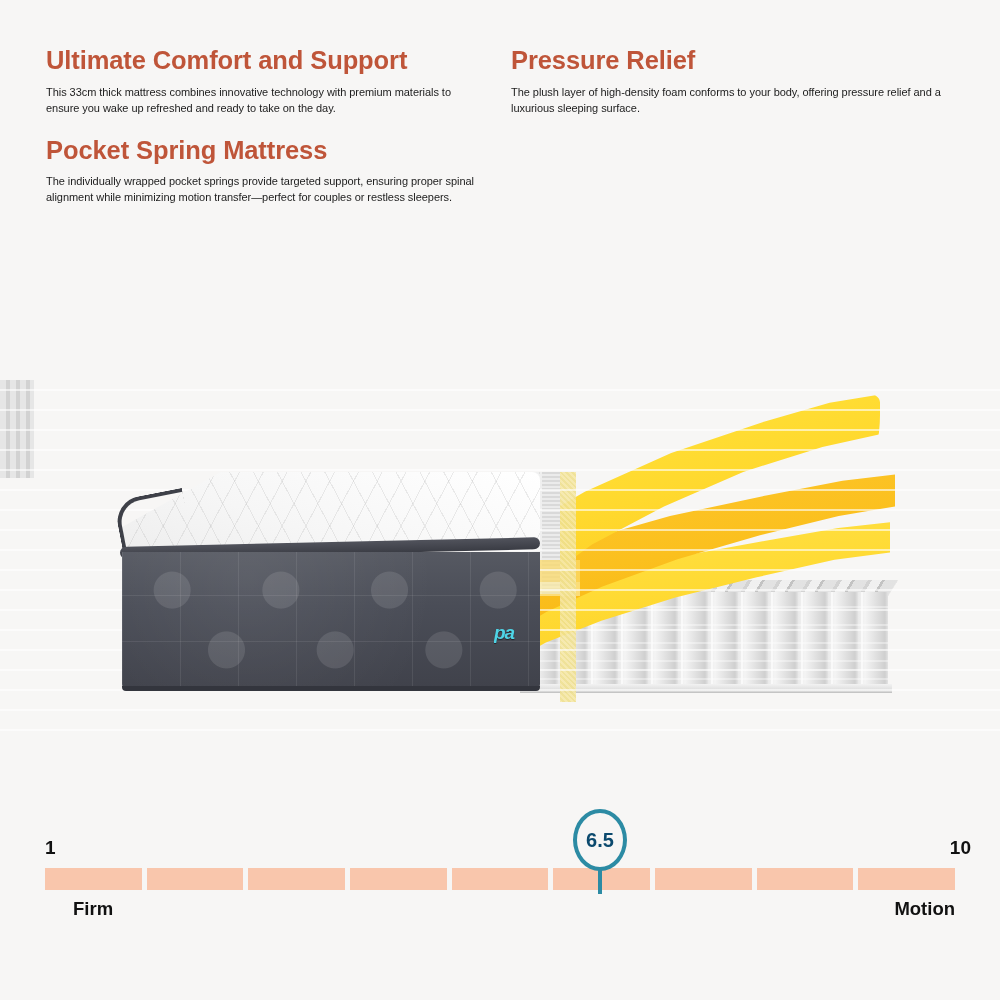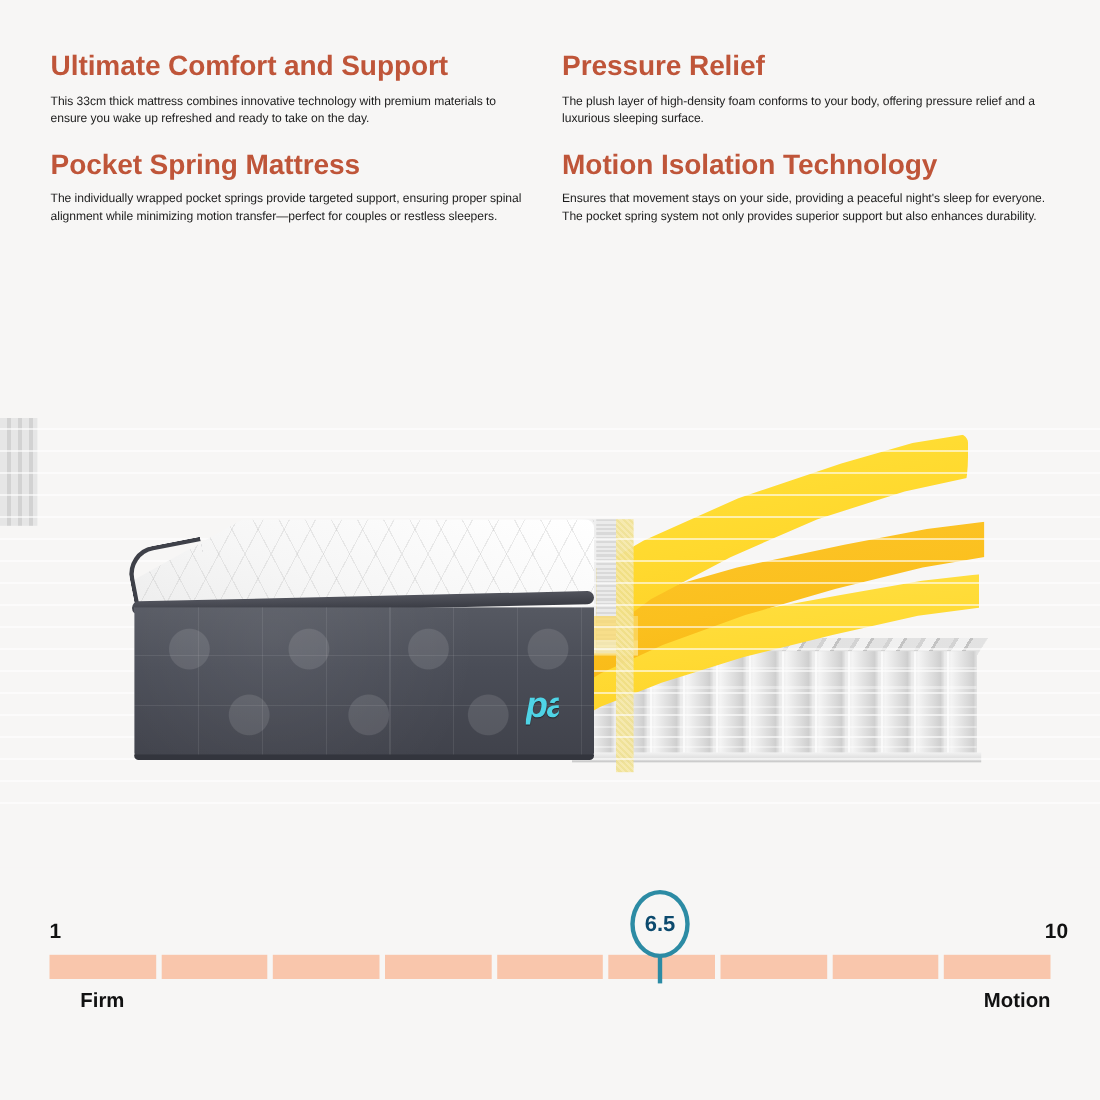--- a/index.html
+++ b/index.html
@@ -165,22 +165,22 @@
       radial-gradient(circle at 12% 28%, rgba(255,255,255,.12) 0 18px, transparent 19px),
       radial-gradient(circle at 38% 28%, rgba(255,255,255,.12) 0 18px, transparent 19px),
       radial-gradient(circle at 64% 28%, rgba(255,255,255,.12) 0 18px, transparent 19px),
       radial-gradient(circle at 90% 28%, rgba(255,255,255,.12) 0 18px, transparent 19px),
       radial-gradient(circle at 25% 72%, rgba(255,255,255,.12) 0 18px, transparent 19px),
       radial-gradient(circle at 51% 72%, rgba(255,255,255,.12) 0 18px, transparent 19px),
       radial-gradient(circle at 77% 72%, rgba(255,255,255,.12) 0 18px, transparent 19px);
     opacity: .9;
   }
   .mat-logo {
-    position: absolute; left: 358px; top: 150px;
-    font-size: 33px; font-weight: bold; font-style: italic;
+    position: absolute; left: 374px; top: 150px;
+    font-size: 19px; font-weight: bold; font-style: italic;
     color: #4fd4e6;
     text-shadow: 0 1px 1px rgba(0,0,0,.5);
     letter-spacing: -1px;
     z-index: 4;
     overflow: hidden;
     width: 30px;
     white-space: nowrap;
   }
   .mat-bottom-edge {
     position: absolute; left: 2px; top: 214px;
@@ -264,24 +264,20 @@
     <div class="feature right">
       <h2>Pressure Relief</h2>
       <p>The plush layer of high-density foam conforms to your body, offering pressure relief and a luxurious sleeping surface.</p>
     </div>
 
     <div class="feature">
       <h2>Pocket Spring Mattress</h2>
       <p>The individually wrapped pocket springs provide targeted support, ensuring proper spinal alignment while minimizing motion transfer—perfect for couples or restless sleepers.</p>
     </div>
 
-    <div class="feature right">
-      <h2>Motion Isolation Technology</h2>
-      <p>Ensures that movement stays on your side, providing a peaceful night's sleep for everyone. The pocket spring system not only provides superior support but also enhances durability.</p>
-    </div>
 
   </section>
 
   <figure class="product">
     <div class="product-stage">
 
       <div class="springs-top"></div>
       <div class="springs"></div>
       <div class="springs-base"></div>
 

